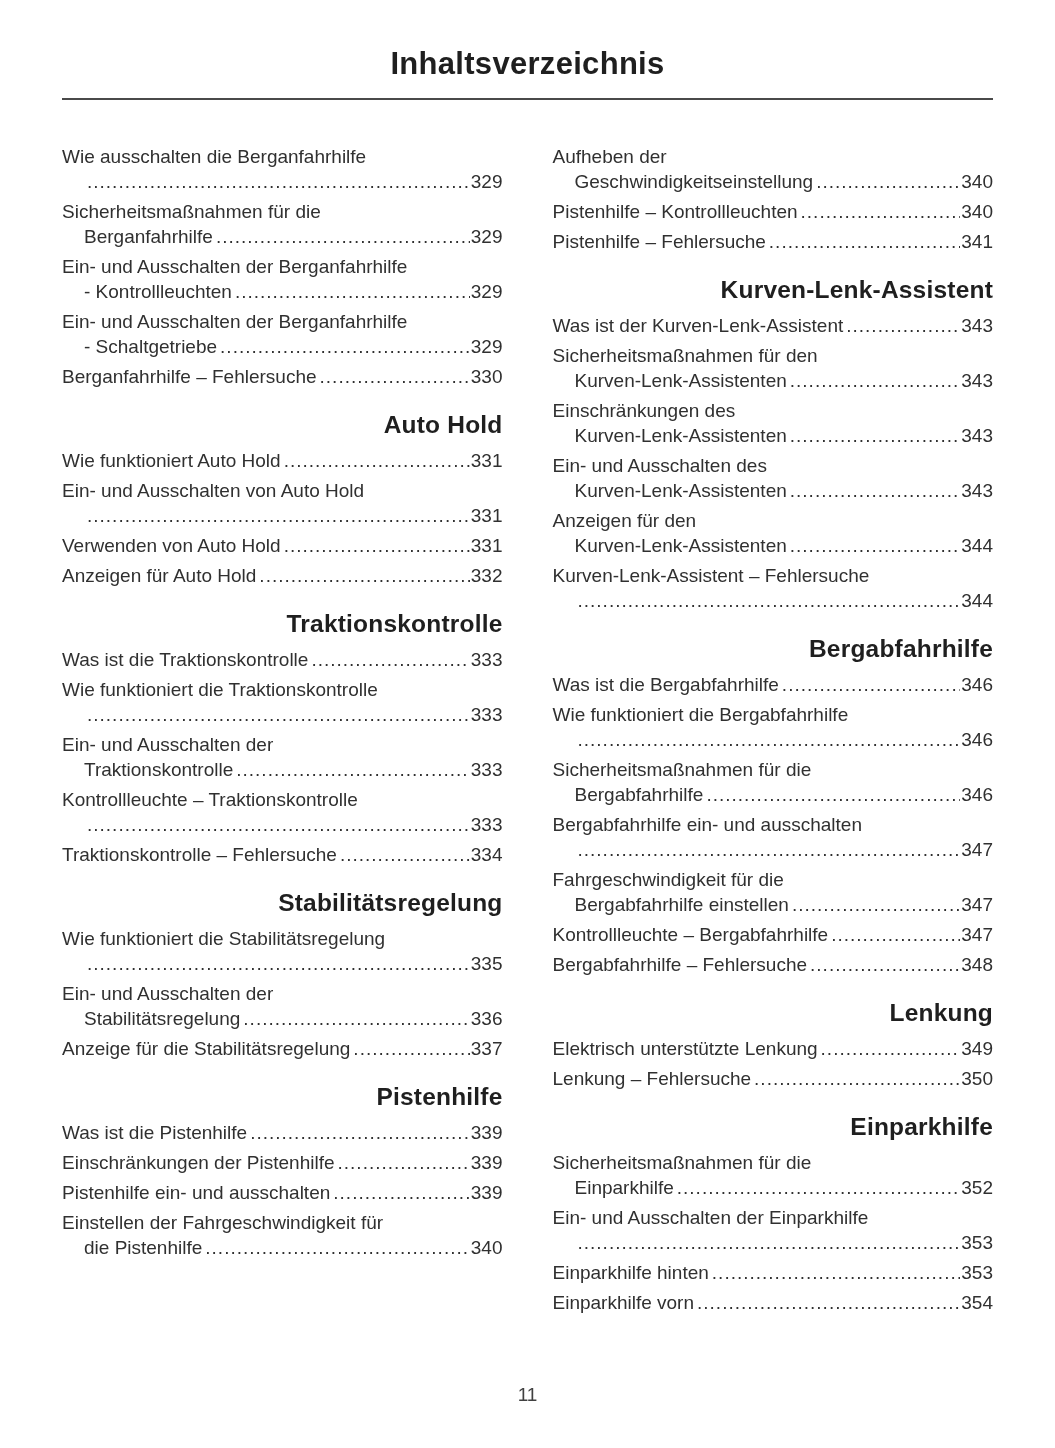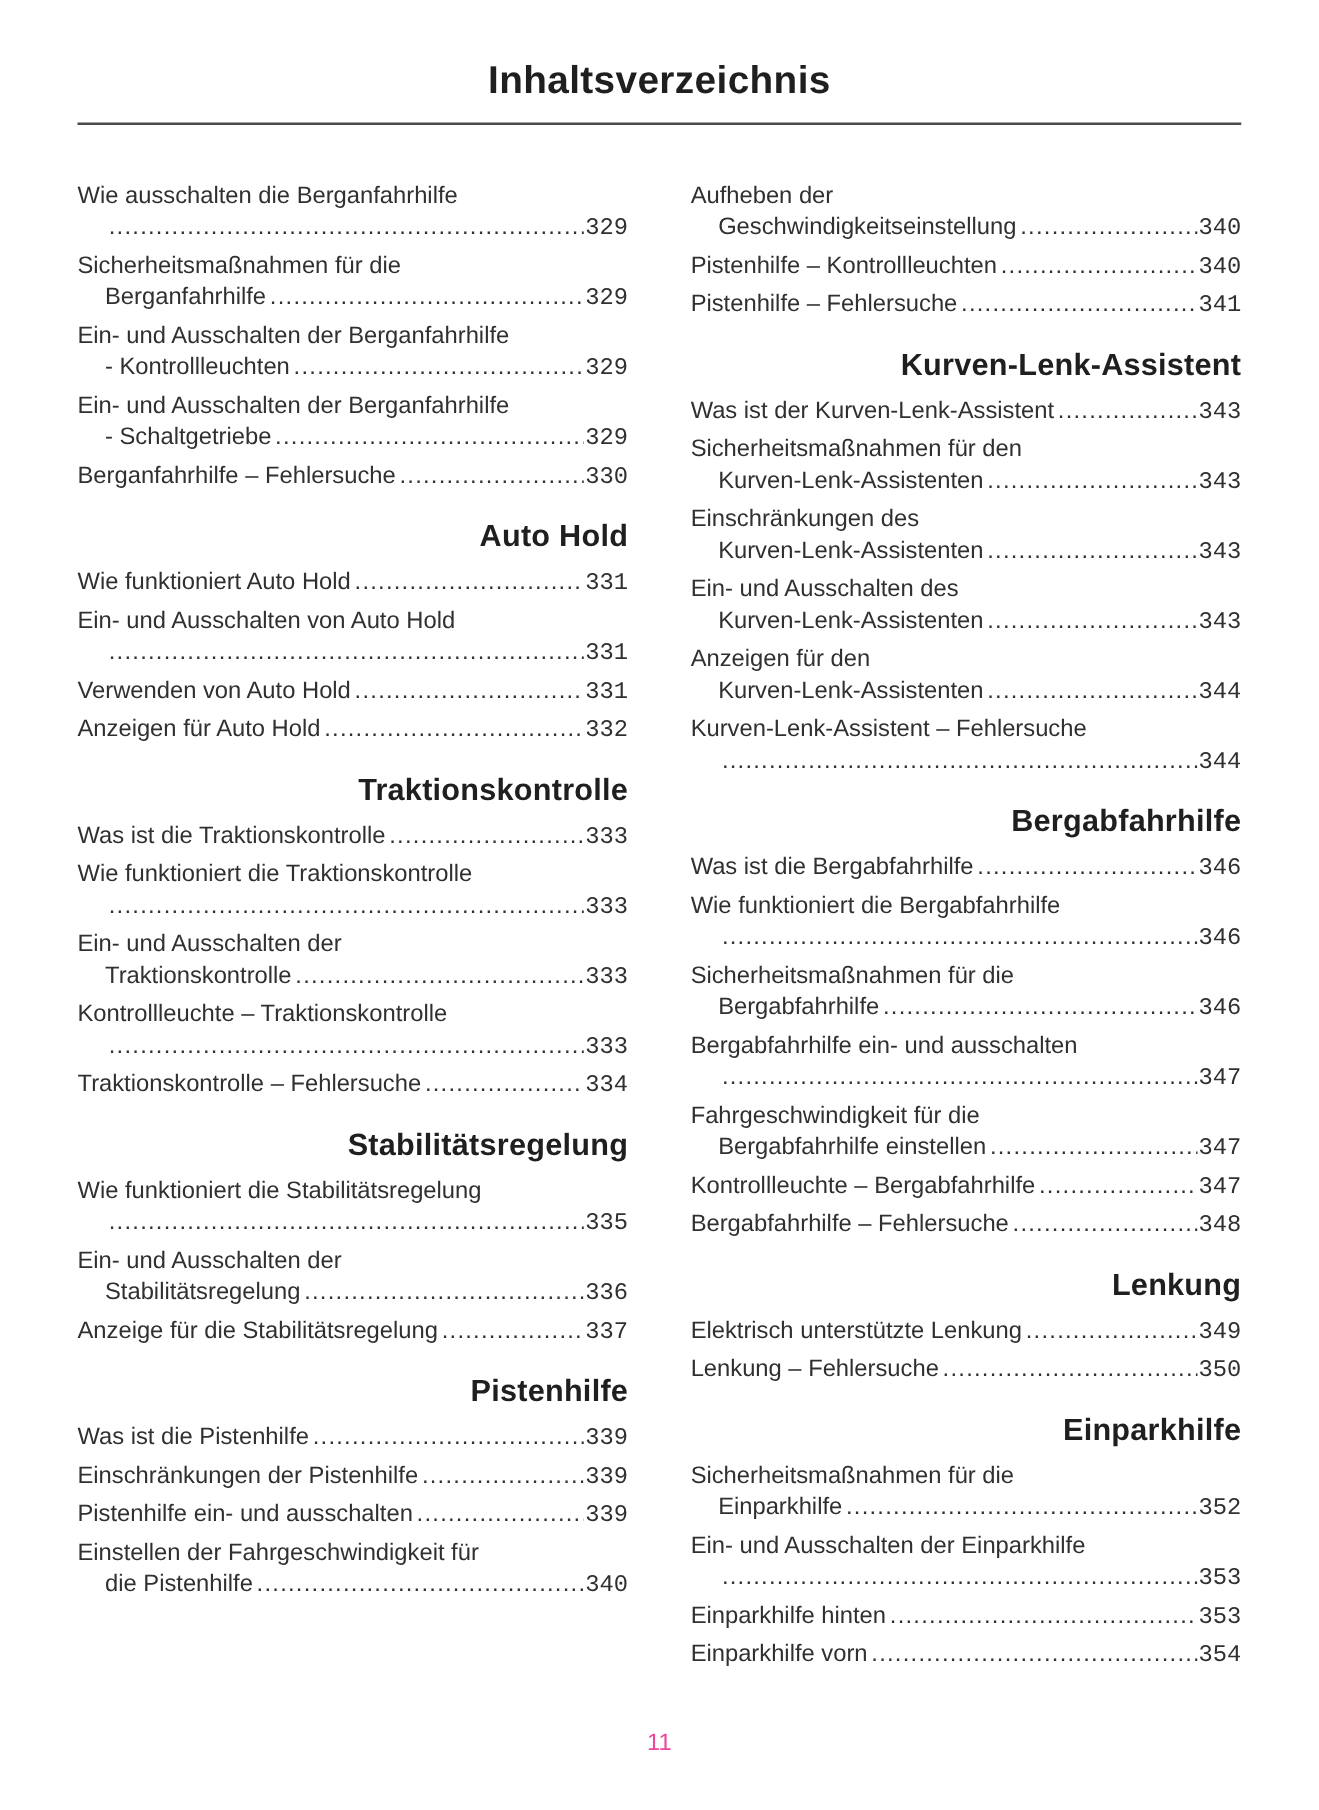--- a/index.html
+++ b/index.html
@@ -62,29 +62,29 @@
     overflow: hidden;
     white-space: nowrap;
     min-width: 12px;
     margin: 0 1px 0 3px;
     color: #303030;
   }
   .dots::before {
     letter-spacing: 1px;
     content: "........................................................................................................................................................................................................";
   }
-  .page-num { flex: 0 0 auto; font-family: Liberation Mono, monospace; }
+  .page-num { flex: 0 0 auto; }
   .footer {
     position: absolute;
     left: 0;
     right: 0;
     bottom: 42px;
     text-align: center;
     font-size: 19px;
-    color: #ec4899;
+    color: #404040;
   }
 </style>
 </head>
 <body>
 
 <div class="sheet">
   <h1 class="title">Inhaltsverzeichnis</h1>
   <div class="rule"></div>
   <div class="columns" id="columns">
       <div class="column">

